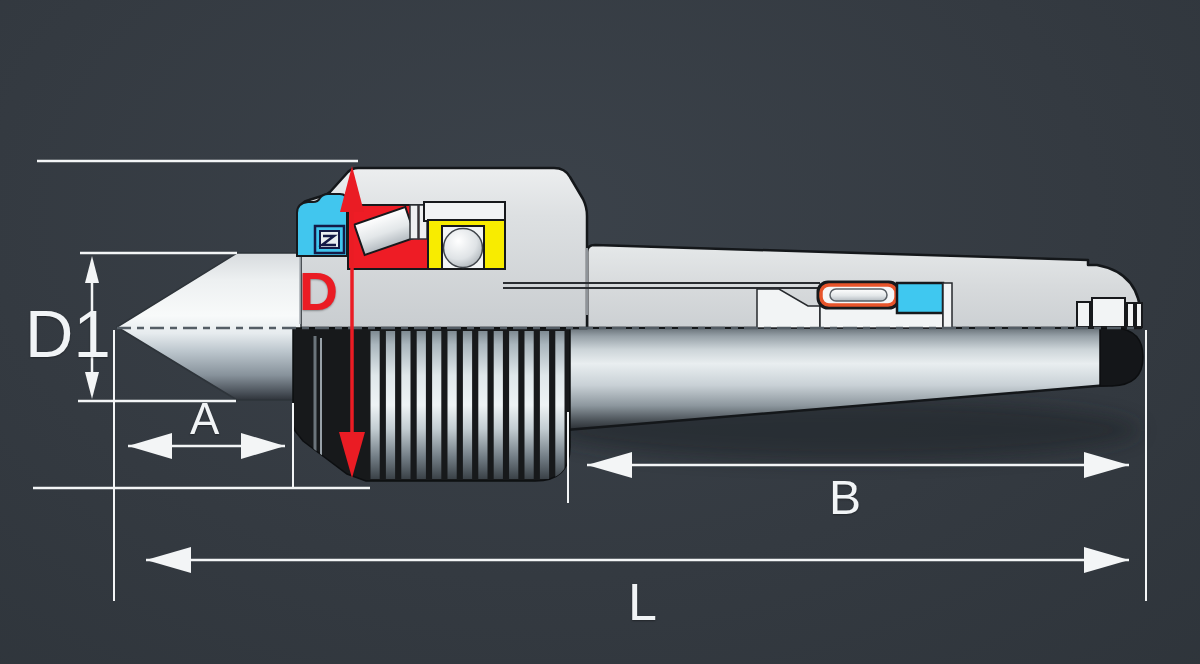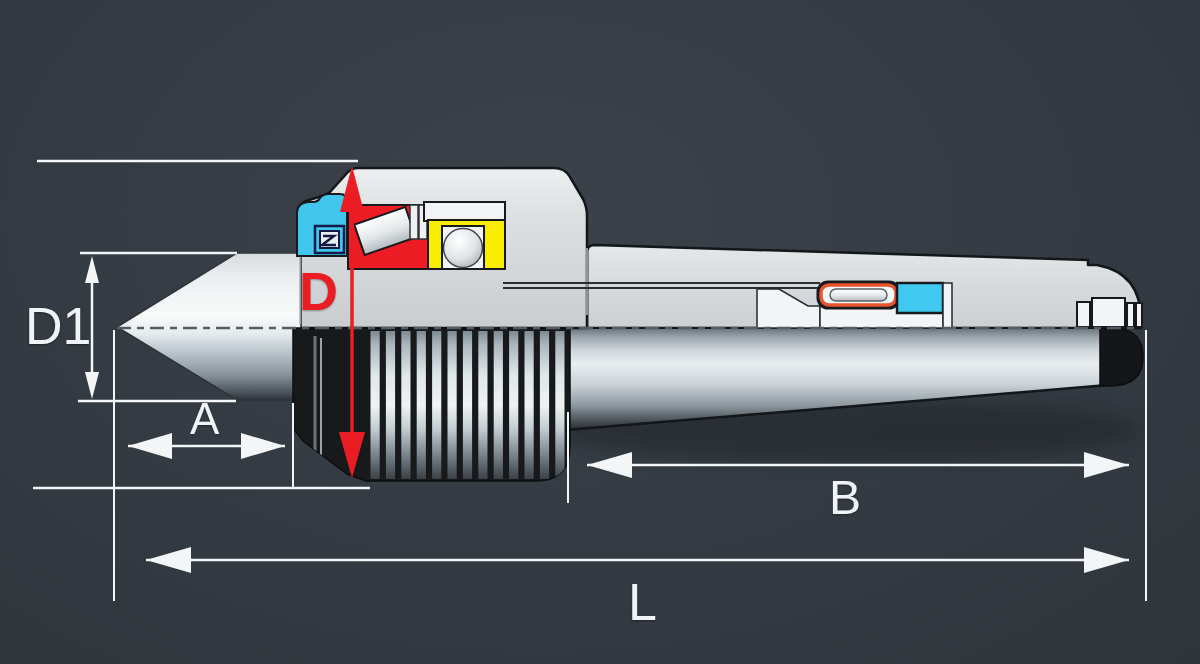--- a/index.html
+++ b/index.html
@@ -9,21 +9,21 @@
     font-family:"Liberation Sans", sans-serif;
   }
   #stage{position:absolute;inset:0;}
   svg{position:absolute;left:0;top:0;}
   .dim-label{
     position:absolute;color:#f1f4f6;line-height:1;
     font-family:"Liberation Sans", sans-serif;
     text-shadow:0 1px 2px rgba(0,0,0,.35);
     user-select:none;
   }
-  .lbl-d1{left:25px;top:300px;font-size:52px;font-weight:400;}
+  .lbl-d1{left:25px;top:300px;font-size:67px;font-weight:400;}
   .lbl-a {left:190px;top:397px;font-size:44px;font-weight:400;}
   .lbl-d {left:299px;top:264px;font-size:54px;font-weight:700;color:#ea1c24;}
   .lbl-b {left:829px;top:474px;font-size:48px;font-weight:400;}
   .lbl-l {left:628px;top:576px;font-size:52px;font-weight:400;}
 </style>
 </head>
 <body>
 
 <div id="stage">
 

